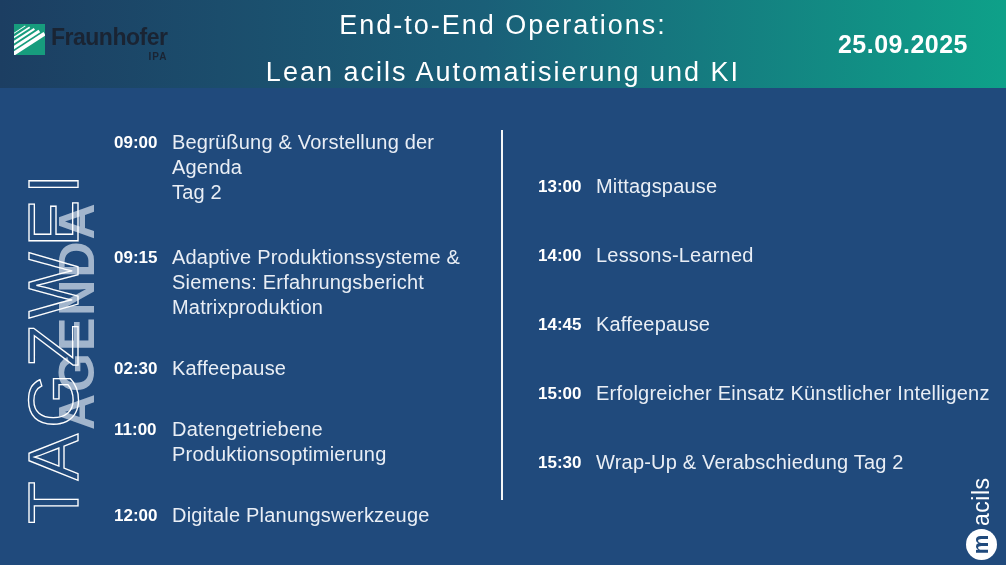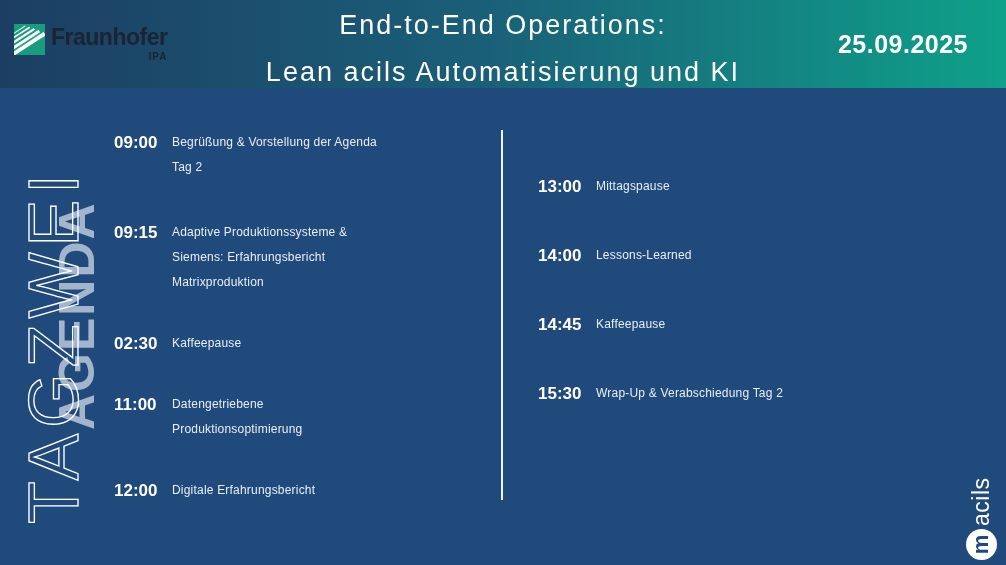--- a/index.html
+++ b/index.html
@@ -50,21 +50,21 @@
   .col { position:absolute; top:130px; }
   .col-left  { left:114px; width:372px; }
   .col-right { left:538px; width:456px; }
 
   .item { display:flex; align-items:flex-start; }
   .col-left  .item { margin-bottom:36px; }
   .col-left  .item:first-child { margin-bottom:40px; }
   .col-right .item { margin-bottom:40px;margin-top:44px; }
 
   .time  { flex:0 0 44px; color:#ffffff; font-weight:700; font-size:17px; line-height:25px; }
-  .topic { margin-left:14px; color:#e9eef5; font-size:12px; line-height:25px;
+  .topic { margin-left:14px; color:#e9eef5; font-size:20px; line-height:25px;
            letter-spacing:0.2px; white-space:pre-line; }
 
   
   .macils {
     position:absolute; left:928px; top:489px; width:106px; height:36px;
     transform:rotate(-90deg); display:flex; align-items:center;
   }
   .macils-circle {
     width:31px; height:31px; border-radius:50%; background:#ffffff;
     color:#204a7c; font-size:22px; font-weight:700;
@@ -126,38 +126,42 @@
       <div class="time">02:30</div>
       <div class="topic">Kaffeepause</div>
     </div>
     <div class="item">
       <div class="time">11:00</div>
       <div class="topic">Datengetriebene
 Produktionsoptimierung</div>
     </div>
     <div class="item">
       <div class="time">12:00</div>
-      <div class="topic">Digitale Erfahrungsbericht</div>
+      <div class="topic">Digitale Planungswerkzeuge</div>
     </div>
   </div>
 
   <div class="col col-right">
     <div class="item">
       <div class="time">13:00</div>
       <div class="topic">Mittagspause</div>
     </div>
     <div class="item">
       <div class="time">14:00</div>
       <div class="topic">Lessons-Learned</div>
     </div>
     <div class="item">
       <div class="time">14:45</div>
       <div class="topic">Kaffeepause</div>
     </div>
     <div class="item">
+      <div class="time">15:00</div>
+      <div class="topic">Erfolgreicher Einsatz Künstlicher Intelligenz</div>
+    </div>
+    <div class="item">
       <div class="time">15:30</div>
       <div class="topic">Wrap-Up &amp; Verabschiedung Tag 2</div>
     </div>
   </div>
 
   <div class="macils">
     <div class="macils-circle">m</div>
     <div class="macils-text">acils</div>
   </div>
 

